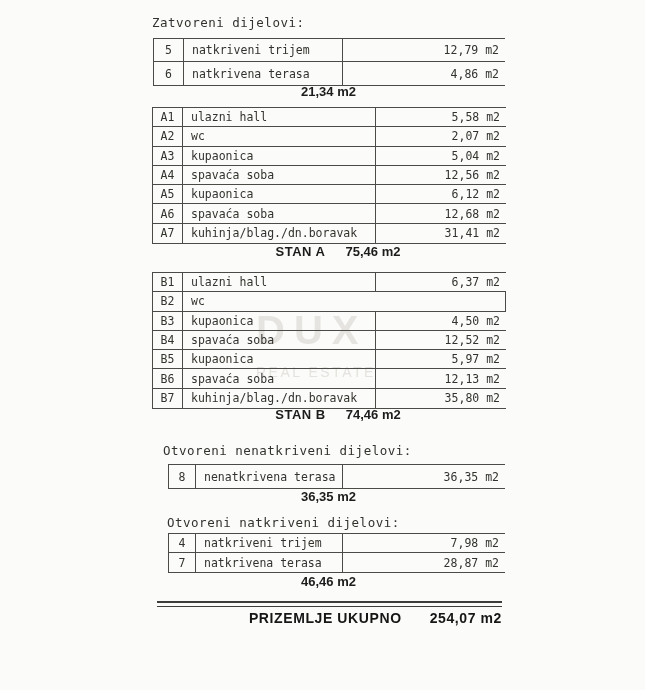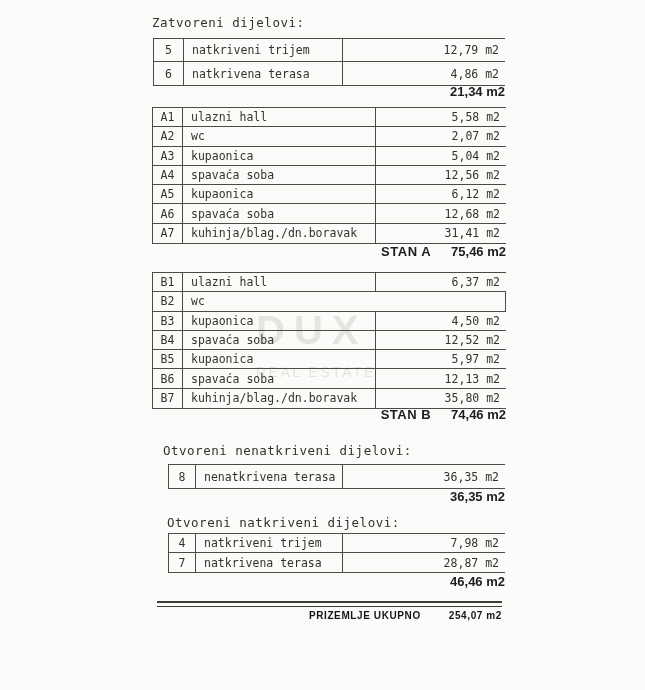--- a/index.html
+++ b/index.html
@@ -60,21 +60,21 @@
   .s5t .tr { height:19px; }
   .s5t .no { width:27px; } .s5t .val { width:162px; }
 
   
   .total {
     position:absolute;
     font-family:"Liberation Sans", sans-serif;
     font-weight:bold;
     font-size:13px;
     color:#1c1c1c;
-    text-align:right;
+    text-align:center;
     white-space:nowrap;
     z-index:2;
   }
   .total .tlabel { margin-right:20px; letter-spacing:0.5px;margin-left:18px; }
   .t1 { left:152px; top:84px;  width:353px; }
   .tA { left:152px; top:244px; width:354px; }
   .tB { left:152px; top:407px; width:354px; }
   .t4 { left:152px; top:489px; width:353px; }
   .t5 { left:152px; top:574px; width:353px; }
 
@@ -89,21 +89,21 @@
     left:157px; top:601px; width:345px; height:6px;
     border-top:2px solid #3e3d39;
     border-bottom:1.8px solid #3e3d39;
     z-index:2;
   }
   .footer-row {
     position:absolute;
     left:157px; top:610px; width:345px;
     display:flex; justify-content:flex-end; align-items:baseline; gap:28px;
     font-family:"Liberation Sans", sans-serif;
-    font-weight:bold; font-size:10px; color:#161616;
+    font-weight:bold; font-size:14px; color:#161616;
     letter-spacing:0.6px; white-space:nowrap;
     z-index:2;
   }
 
   
   .wm {
     position:absolute; left:256px; top:308px; width:120px;
     text-align:left; z-index:1;
     font-family:"Liberation Sans", sans-serif;
     user-select:none; pointer-events:none;

